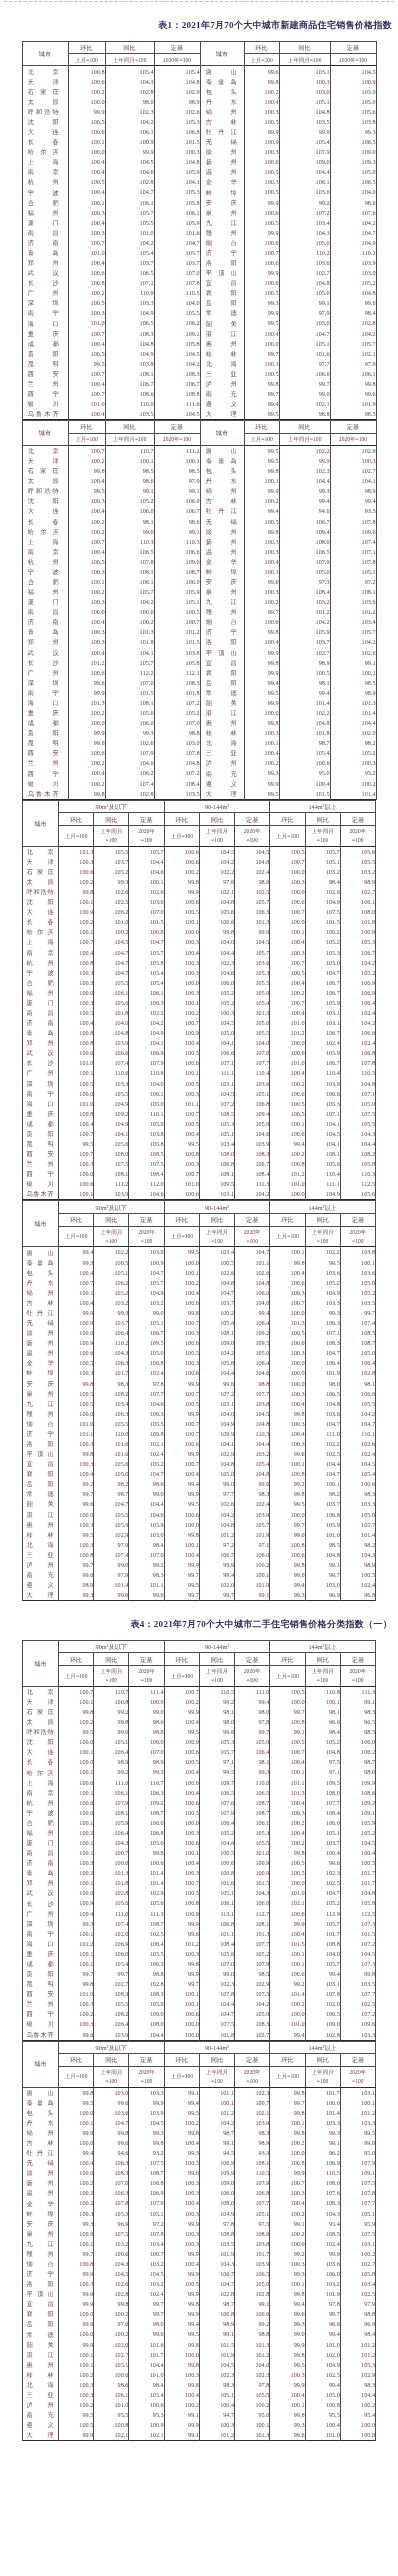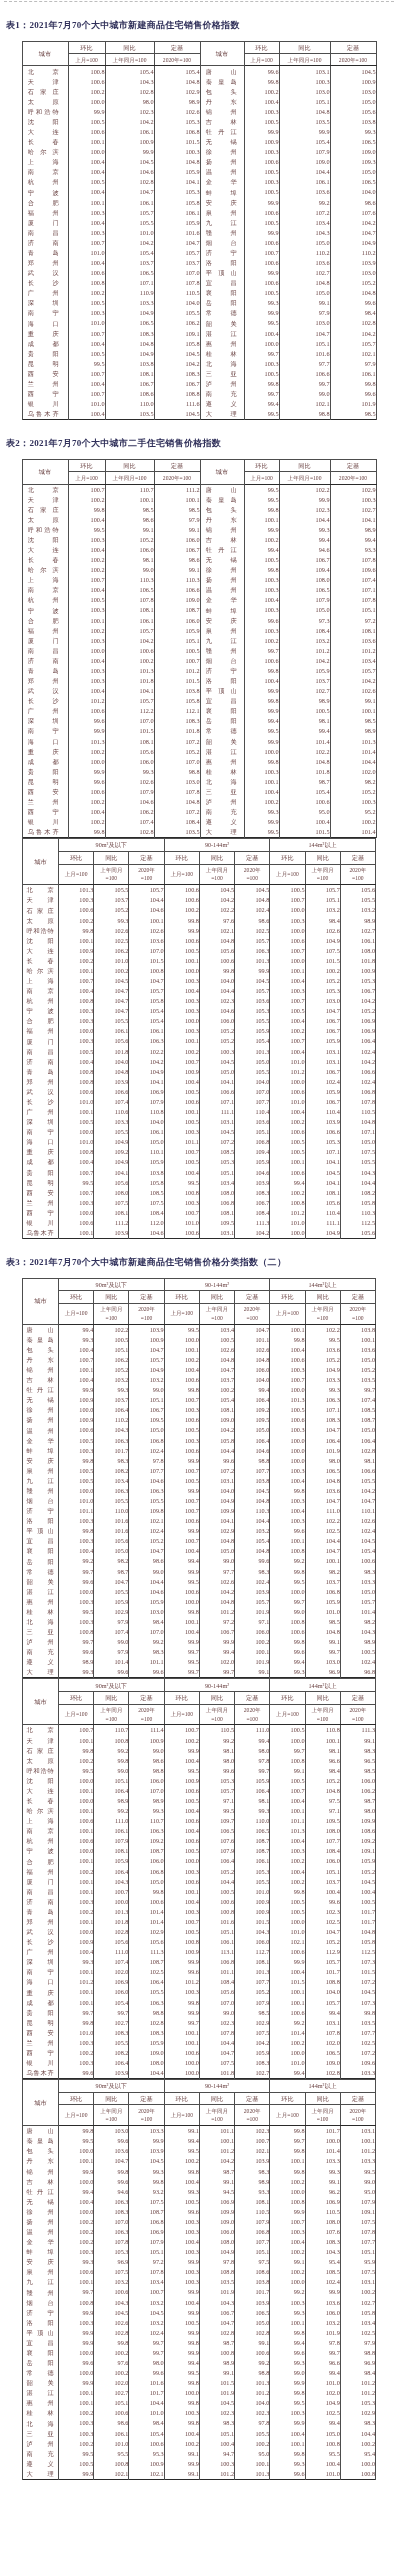--- a/index.html
+++ b/index.html
@@ -1,18 +1,18 @@
 <!DOCTYPE html>
 <html style="font-size:9.5px"><head>
 <meta charset="utf-8">
 <style>
   html,body{margin:0;padding:0;background:#ffffff;}
   body{width:398px;font-family:"Liberation Serif","DejaVu Serif",serif;}
   .top-rule{border-top:0.6px dashed #bdbdbd;height:0;margin:1.2px 3.6px 0 3.6px;}
-  .tbl-title{font-size:9px;font-weight:bold;text-align:left;color:#30305a;margin:16.6px 6px 9px 6px;letter-spacing:0.3px;}
+  .tbl-title{font-size:9px;font-weight:bold;text-align:right;color:#30305a;margin:16.6px 6px 9px 6px;letter-spacing:0.3px;}
   .stat-table{border-collapse:collapse;table-layout:fixed;width:354px;margin:0 auto;color:#6b4343;
     border-top:1.2px solid #2a2a2a;border-bottom:1.2px solid #2a2a2a;border-left:0.6px solid #4d4d4d;border-right:0.6px solid #4d4d4d;}
   .stat-table th{font-weight:normal;border:0.6px solid #4d4d4d;font-size:6.2px;padding:1.2px 0.6px;text-align:center;line-height:1.5;}
   .stat-table thead tr:last-child th{border-bottom:0.9px solid #2a2a2a;}
   .stat-table th.base{font-size:5.6px;white-space:pre-line;line-height:1.55;}
   .stat-table tbody td{border-left:0.6px solid #4d4d4d;border-right:0.6px solid #4d4d4d;border-top:0;border-bottom:0;
     height:10px;font-size:6.2px;line-height:10px;padding:0;overflow:hidden;}
   .num-cell{text-align:right;padding-right:3px;}
   .city-cell{text-align:left;white-space:nowrap;}
   .city-inner{display:inline-block;text-align:justify;text-align-last:justify;line-height:normal;vertical-align:middle;}
@@ -407,21 +407,20 @@
           <td class="city-cell"><span class="city-inner">大理</span></td>
           <td class="num-cell">99.5</td>
           <td class="num-cell">98.8</td>
           <td class="num-cell">98.5</td>
         </tr>
       </tbody>
   </table>
 </section>
 
 <section class="report-section">
-  <h2 class="tbl-title">表2：2021年7月70个大中城市二手住宅销售价格指数</h2>
   <table class="stat-table pair">
     <colgroup>
       <col style="width:46px">
         <col style="width:37px">
         <col style="width:49px">
         <col style="width:46px">
       <col style="width:44px">
         <col style="width:35px">
         <col style="width:51px">
         <col style="width:46px">
@@ -1261,21 +1260,20 @@
           <td class="num-cell">104.2</td>
           <td class="num-cell">100.0</td>
           <td class="num-cell">104.9</td>
           <td class="num-cell">105.6</td>
         </tr>
       </tbody>
   </table>
 </section>
 
 <section class="report-section">
-  <h2 class="tbl-title">表3：2021年7月70个大中城市新建商品住宅销售价格分类指数（二）</h2>
   <table class="stat-table size">
     <colgroup>
         <col style="width:36px">
       </colgroup>
     <thead>
         <tr>
           <th rowspan="3">城市</th>
           <th colspan="3">90m²及以下</th>
           <th colspan="3">90-144m²</th>
           <th colspan="3">144m²以上</th>
@@ -1728,20 +1726,21 @@
           <td class="num-cell">99.1</td>
           <td class="num-cell">99.3</td>
           <td class="num-cell">96.9</td>
           <td class="num-cell">96.8</td>
         </tr>
       </tbody>
   </table>
 </section>
 
 <section class="report-section">
+  <h2 class="tbl-title">表4：2021年7月70个大中城市二手住宅销售价格分类指数（一）</h2>
   <table class="stat-table size">
     <colgroup>
         <col style="width:36px">
       </colgroup>
     <thead>
         <tr>
           <th rowspan="3">城市</th>
           <th colspan="3">90m²及以下</th>
           <th colspan="3">90-144m²</th>
           <th colspan="3">144m²以上</th>

